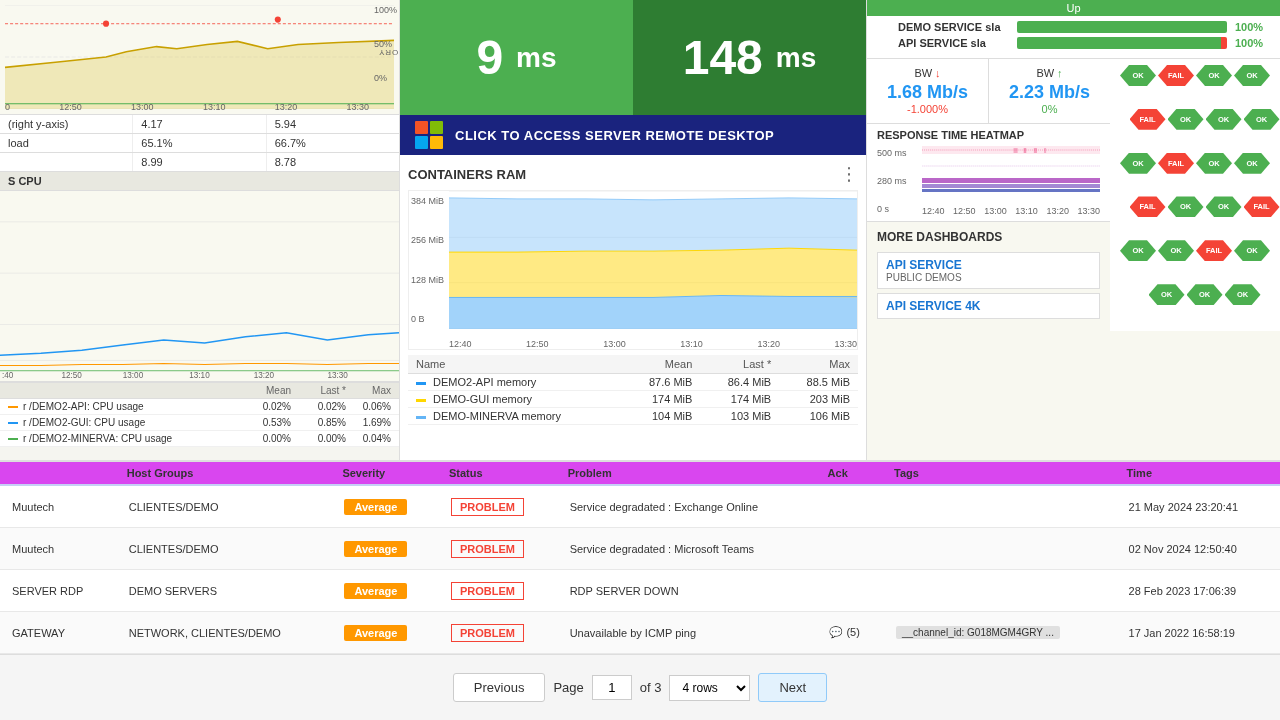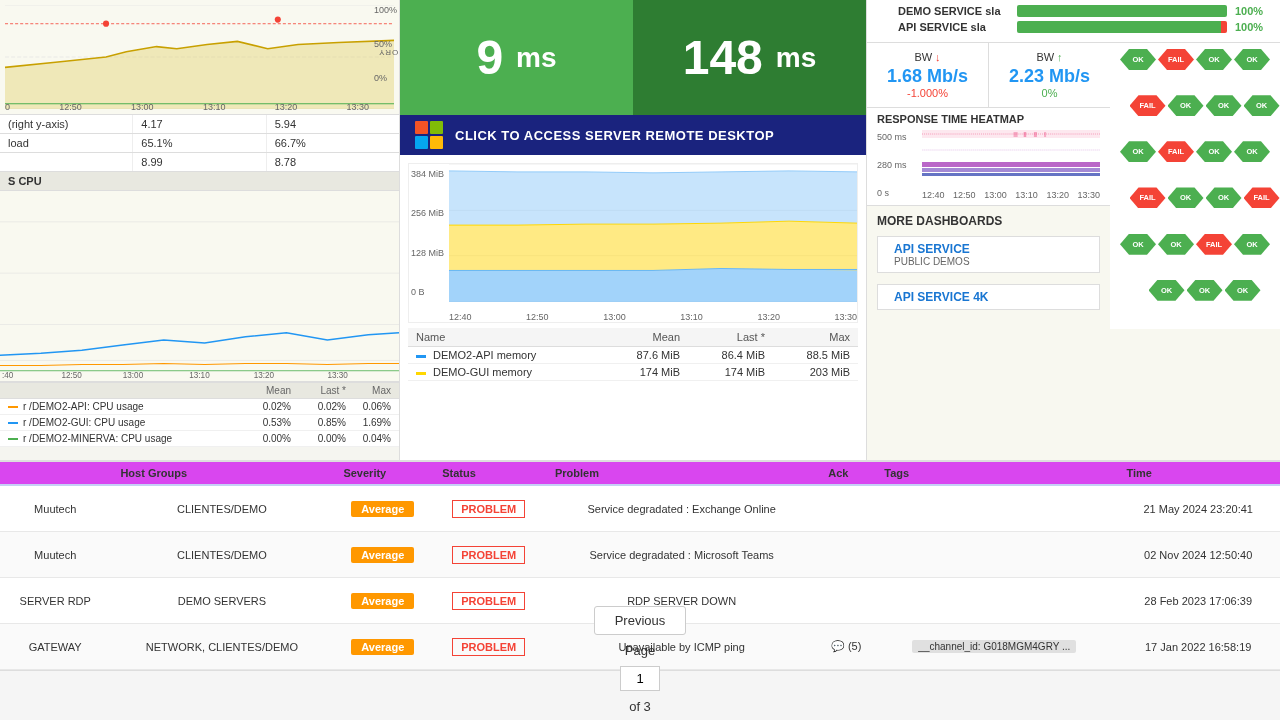--- a/index.html
+++ b/index.html
@@ -85,40 +85,40 @@
 
     .heatmap-section { background: #fff; border-bottom: 1px solid #ddd; padding: 5px 10px; }
     .heatmap-title { font-size: 11px; font-weight: bold; color: #333; margin-bottom: 5px; }
     .heatmap-chart { height: 70px; position: relative; }
     .heatmap-y { position: absolute; left: 0; display: flex; flex-direction: column; justify-content: space-between; height: 100%; padding: 2px 0; font-size: 9px; color: #666; }
     .heatmap-inner { position: absolute; left: 45px; right: 0; top: 0; bottom: 20px; }
     .heatmap-x { position: absolute; bottom: 0; left: 45px; right: 0; display: flex; justify-content: space-between; font-size: 9px; color: #666; }
 
     .more-dashboards { padding: 8px 10px; }
     .more-dash-title { font-size: 12px; font-weight: bold; color: #333; margin-bottom: 8px; }
-    .dash-item { padding: 5px 16px; border: 1px solid #ddd; background: #fff; margin-bottom: 11px; cursor: pointer; }
+    .dash-item { padding: 5px 8px; border: 1px solid #ddd; background: #fff; margin-bottom: 4px; cursor: pointer; }
     .dash-item-name { font-size: 12px; font-weight: bold; color: #1976D2; }
     .dash-item-sub { font-size: 10px; color: #666; }
 
     
     .problems-section { flex: 1; background: #fff; border-top: 2px solid #ddd; overflow: hidden; display: flex; flex-direction: column; }
 
     .problems-table { width: 100%; border-collapse: collapse; font-size: 11px; flex: 1; }
     .problems-table th { background: #d946ef; padding: 5px 10px; text-align: left; border-bottom: 2px solid #c5d0f5; color: #333; font-weight: bold; white-space: nowrap; }
-    .problems-table td { padding: 5px 4px; border-bottom: 1px solid #e8e8e8; white-space: nowrap; text-align: center; }
+    .problems-table td { padding: 5px 12px; border-bottom: 1px solid #e8e8e8; white-space: nowrap; }
     .problems-table tr:nth-child(even) { background: #fafafa; }
 
     .severity-badge { display: inline-block; padding: 2px 10px; border-radius: 2px; color: #fff; font-weight: bold; font-size: 11px; }
     .sev-average { background: #ff9800; }
 
     .status-badge { display: inline-block; padding: 2px 8px; color: #f44336; font-weight: bold; font-size: 11px; border: 1px solid #f44336; }
     .tag-badge { display: inline-block; background: #e0e0e0; padding: 1px 6px; border-radius: 2px; font-size: 10px; color: #333; margin-right: 2px; }
 
     
-    .pagination { display: flex; align-items: center; justify-content: center; gap: 8px; padding: 8px; background: #f5f5f5; border-top: 1px solid #ddd; height: 50px; flex-direction: column; }
+    .pagination { display: flex; align-items: center; justify-content: center; gap: 8px; padding: 8px; background: #f5f5f5; border-top: 1px solid #ddd; height: 66px; }
     .page-btn { padding: 6px 20px; background: #fff; border: 1px solid #ccc; border-radius: 3px; cursor: pointer; font-size: 13px; color: #333; }
     .page-btn.next { background: #e3f2fd; border-color: #90caf9; }
     .page-text { font-size: 13px; color: #333; }
     .page-input { width: 40px; text-align: center; border: 1px solid #ccc; padding: 4px; font-size: 13px; }
     .page-select { border: 1px solid #ccc; padding: 4px 8px; font-size: 12px; background: #fff; cursor: pointer; }
 
     
     .top-status { background: #4caf50; color: #fff; text-align: center; font-size: 11px; padding: 2px; }
     .grid-line { stroke: #ddd; stroke-width: 0.5; }
   </style>
@@ -259,20 +259,24 @@
         <div class="windows-icon">
           <div class="win-quad win-q1"></div>
           <div class="win-quad win-q2"></div>
           <div class="win-quad win-q3"></div>
           <div class="win-quad win-q4"></div>
         </div>
         <span class="rd-text">CLICK TO ACCESS SERVER REMOTE DESKTOP</span>
       </div>
 
       <div class="containers-ram">
+        <div class="containers-header">
+          <span class="containers-title">CONTAINERS RAM</span>
+          <button class="more-btn">⋮</button>
+        </div>
 
         <div class="ram-chart">
           <div class="ram-y-labels">
             <span>384 MiB</span>
             <span>256 MiB</span>
             <span>128 MiB</span>
             <span>0 B</span>
           </div>
           <div class="ram-chart-inner">
             <svg width="100%" height="100%" viewBox="0 0 420 140" preserveAspectRatio="none">
@@ -325,27 +329,37 @@
             </tr>
             <tr>
               <td>
                 <span class="color-dot" style="background:#ffd700;"></span>
                 <span>DEMO-GUI memory</span>
               </td>
               <td class="num">174 MiB</td>
               <td class="num">174 MiB</td>
               <td class="num">203 MiB</td>
             </tr>
+            <tr>
+              <td>
+                <span class="color-dot" style="background:#64b5f6;"></span>
+                <span>DEMO-MINERVA memory</span>
+              </td>
+              <td class="num">104 MiB</td>
+              <td class="num">103 MiB</td>
+              <td class="num">106 MiB</td>
+            </tr>
           </tbody>
         </table>
       </div>
     </div>
 
     <div class="right-panel">
 
+      <div class="top-status">Up</div>
 
       <div class="sla-section">
         <div class="sla-row">
           <div class="sla-label">DEMO SERVICE sla</div>
           <div class="sla-bar-container">
             <div class="sla-bar-green" style="width:100%;"></div>
           </div>
           <div class="sla-pct">100%</div>
         </div>
         <div class="sla-row">

